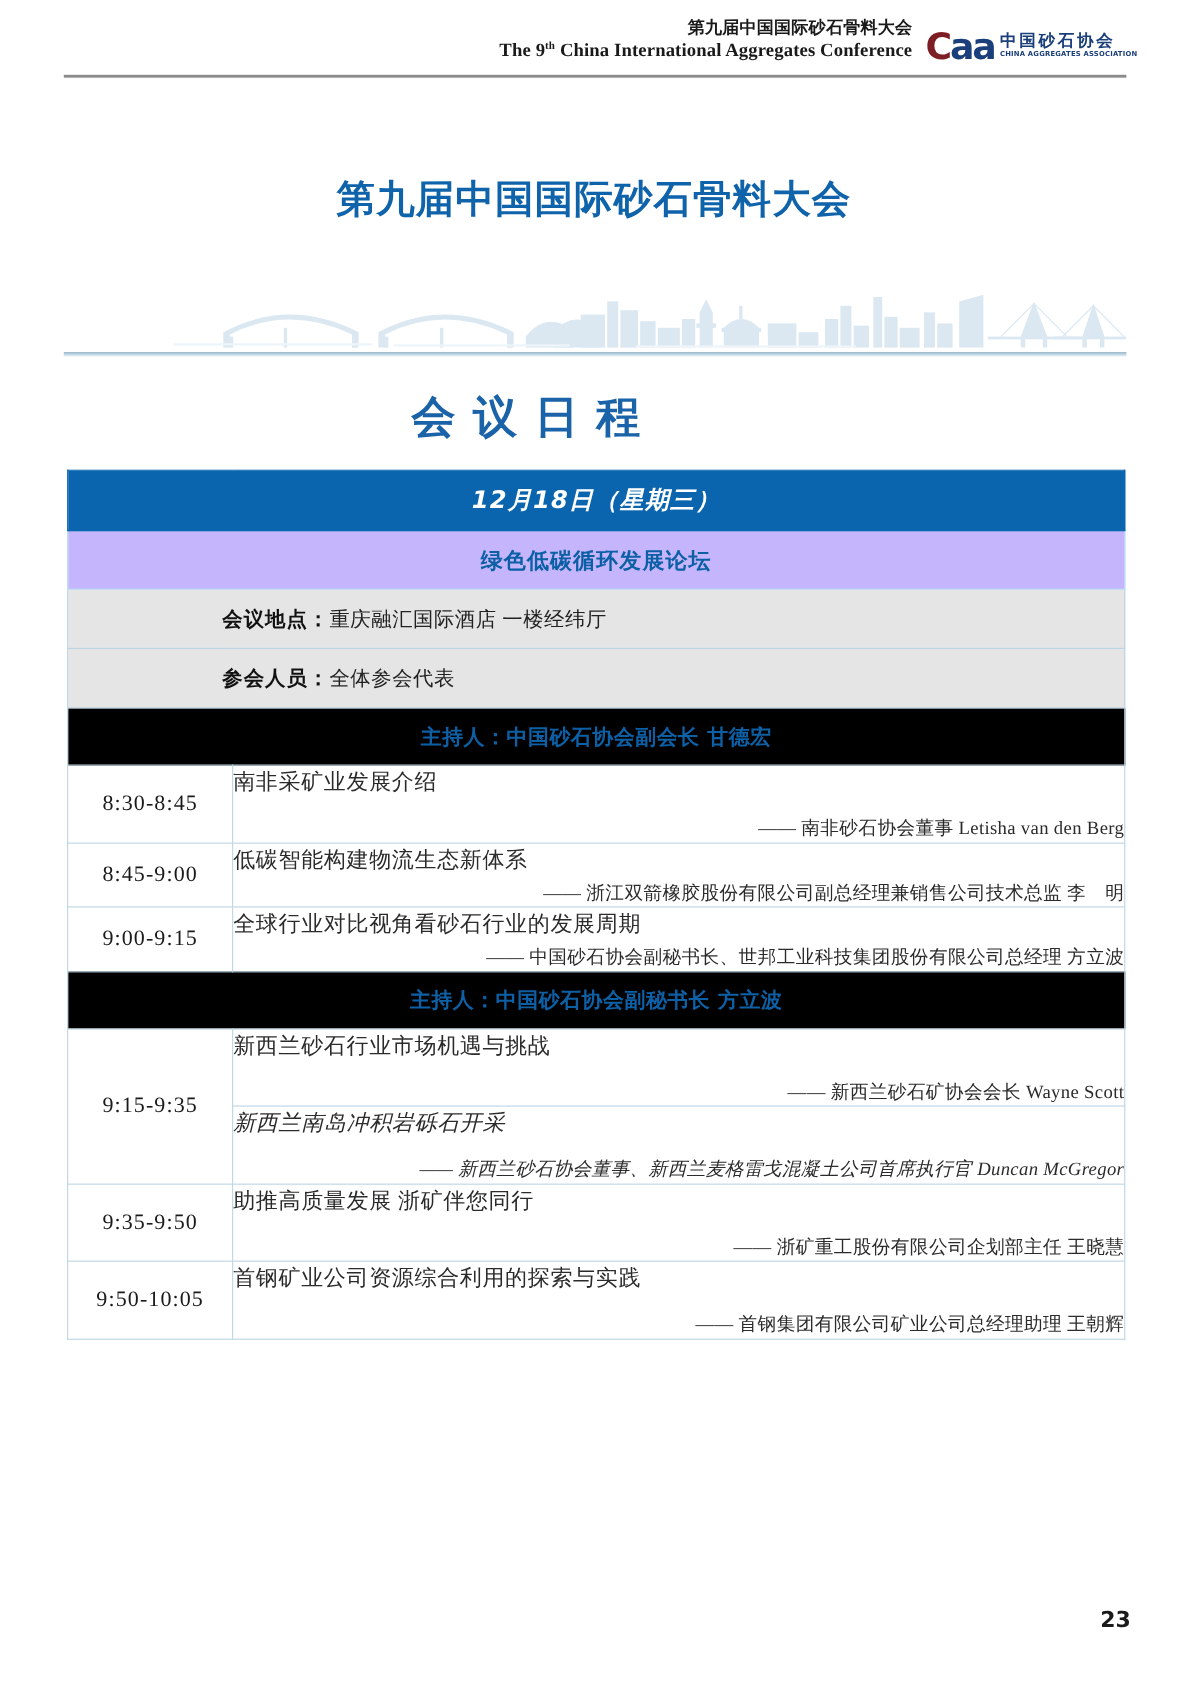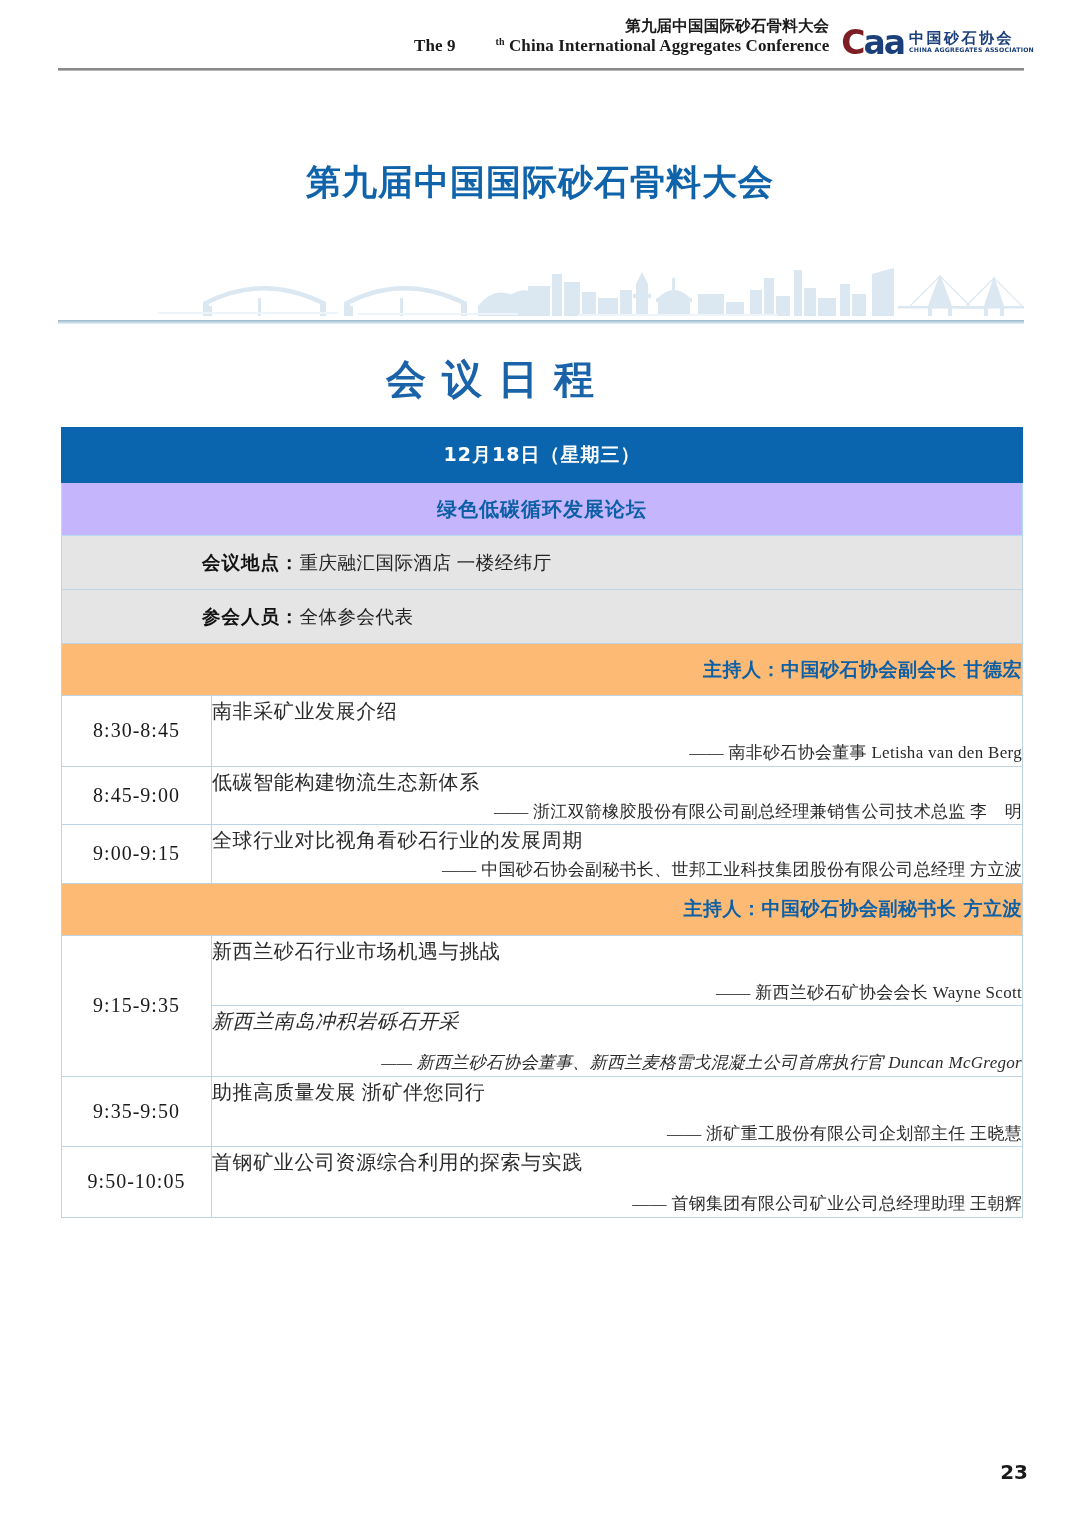--- a/index.html
+++ b/index.html
@@ -44,21 +44,21 @@
     white-space: nowrap;
   }
   .hdr-en {
     font-family: "Liberation Serif", "DejaVu Serif", serif;
     font-size: 17px;
     font-weight: 700;
     color: #1a1a1a;
     white-space: nowrap;
     letter-spacing: 0.1px;
   }
-  .hdr-en sup { font-size: 10px; margin-left: 40px; }
+  .hdr-en sup { font-size: 10px; }
 
   
   .caa-logo {
     display: flex;
     align-items: center;
     gap: 5px;
     padding-bottom: 1px;
   }
   .caa-mark {
     display: flex;
@@ -123,21 +123,21 @@
   .skyline-rule {
     position: absolute;
     left: 58px; top: 320px;
     width: 966px; height: 4px;
     background: linear-gradient(to bottom, #9db6c6 0%, #b9d2e0 45%, #e7f1f7 100%);
   }
 
   
   .section-title {
     position: absolute;
-    left: 12px; top: 352px;
+    left: 0; top: 352px;
     width: 956px;
     text-align: center;
     font-family: "Liberation Serif", "DejaVu Serif", serif;
     font-weight: 700;
     font-size: 40px;
     color: #1a63a8;
     letter-spacing: 16px;
     text-indent: 16px;
   }
 
@@ -158,23 +158,24 @@
 
   .row-date td {
     background: #0a65ae;
     border-color: #0a65ae;
     text-align: center;
     height: 54px;
   }
   .date-text {
     font-family: "DejaVu Sans", "Liberation Sans", sans-serif;
     font-weight: 700;
-    font-size: 19px;
+    font-size: 22px;
     color: #ffffff;
     letter-spacing: 1px;
+    font-style: italic;
   }
 
   .row-forum td {
     background: #c4b5fd;
     border-color: #b6dcf2;
     text-align: center;
     height: 52px;
   }
   .forum-text {
     font-family: "DejaVu Sans", "Liberation Sans", sans-serif;
@@ -197,23 +198,23 @@
     letter-spacing: 1px;
   }
   .info-value {
     font-family: "Liberation Serif", "DejaVu Serif", serif;
     font-size: 18.5px;
     color: #222;
     letter-spacing: 0.5px;
   }
 
   .row-host td {
-    background: #fdba74;
+    background: #000000;
     border-color: #bcd4e4;
-    text-align: right;
+    text-align: center;
     height: 51px;
   }
   .host-text {
     font-family: "DejaVu Sans", "Liberation Sans", sans-serif;
     font-weight: 700;
     font-size: 19px;
     color: #0d60a6;
     letter-spacing: 0.5px;
   }
 

